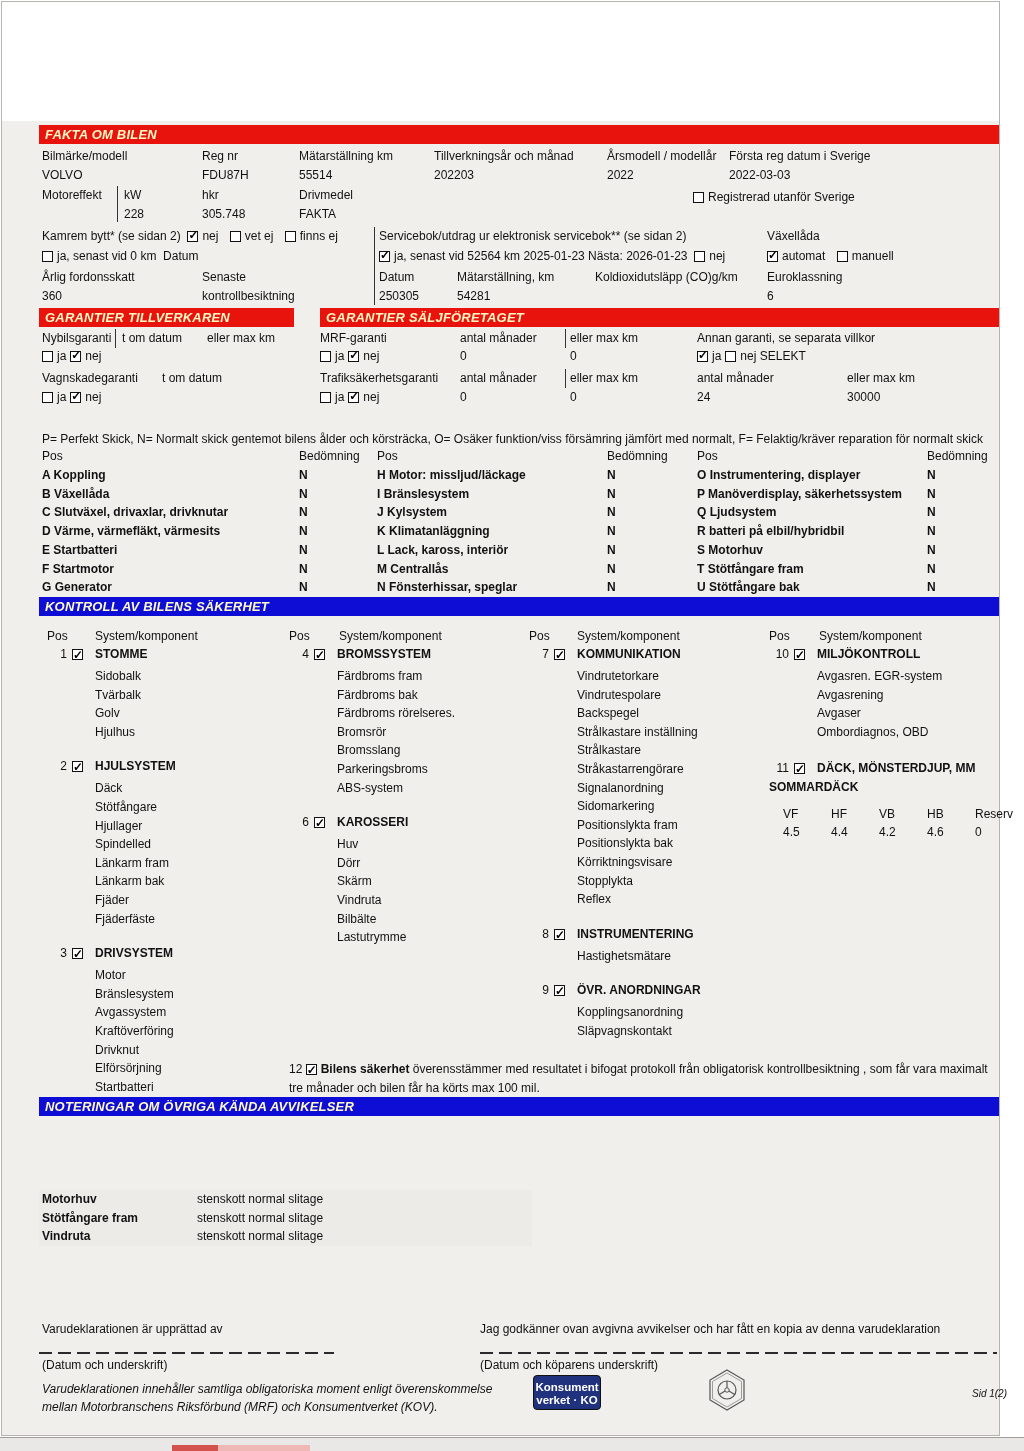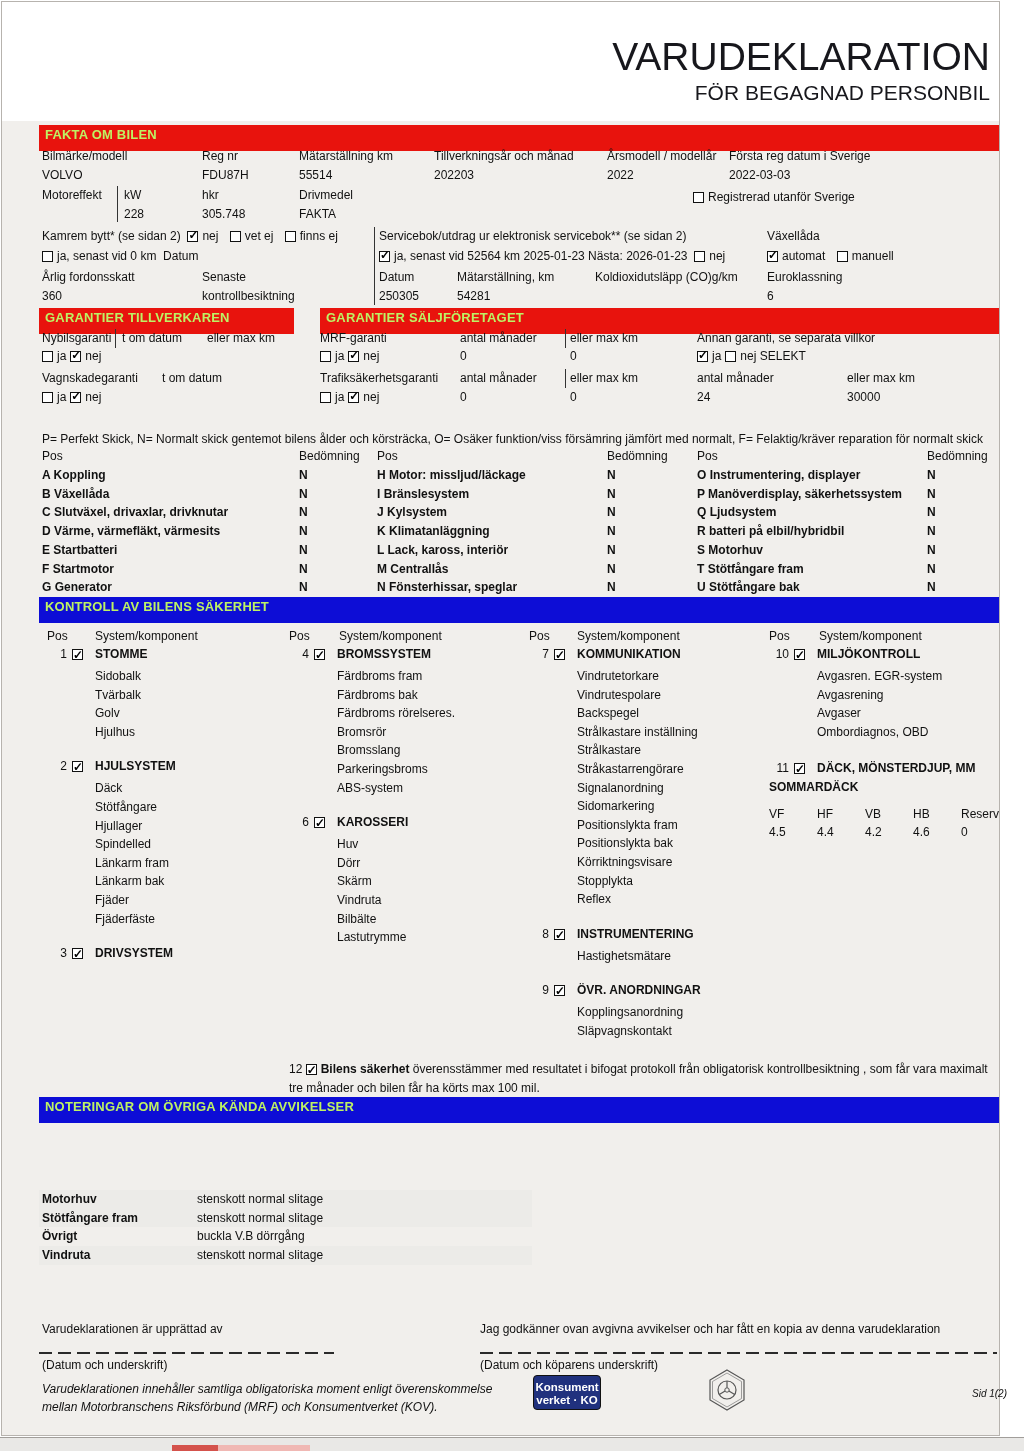--- a/index.html
+++ b/index.html
@@ -4,42 +4,42 @@
 <style>
   html,body{margin:0;padding:0;background:#fff;}
   .frame{position:relative;width:1024px;height:1451px;background:#fff;overflow:hidden;
          font-family:"Liberation Sans", sans-serif;font-size:12px;color:#111;}
   .page{position:absolute;left:1px;top:1px;width:999px;height:1435px;background:#fff;
         border:1px solid #b7b3ae;box-sizing:border-box;}
   .graybg{position:absolute;left:0;top:119px;width:997px;height:1314px;background:#f1efec;}
   .abs{position:absolute;}
   .t{position:absolute;white-space:nowrap;line-height:14px;}
   .b{font-weight:bold;}
-  .bar{position:absolute;height:26px;line-height:19px;color:#bef264;font-weight:bold;font-size:13px;
-       padding-left:6px;box-sizing:border-box;letter-spacing:.2px;white-space:nowrap;}
+  .bar{position:absolute;height:19px;line-height:19px;color:#fef9c3;font-weight:bold;font-size:13px;
+       padding-left:6px;box-sizing:border-box;letter-spacing:.2px;white-space:nowrap;font-style:italic;}
   .red{background:#e8130d;}
   .blue{background:#0d0dd6;}
   .vline{position:absolute;width:1px;background:#333;}
   .cb{display:inline-block;width:11px;height:11px;border:1px solid #111;background:#fff;
       vertical-align:-2px;position:relative;margin-right:4px;box-sizing:border-box;}
   .cb.on::after{content:"\2713";position:absolute;left:0px;top:-4px;font-size:12px;font-weight:bold;color:#000;}
   .pair{margin-right:8px;white-space:nowrap;}
   .title-wrap{position:absolute;left:380px;top:33px;width:608px;text-align:right;color:#17171c;}
   .title1{font-size:39px;line-height:44px;font-weight:400;letter-spacing:0px;}
   .title2{font-size:21px;line-height:25px;font-weight:400;margin-top:1px;}
   .kond-col .kond-row{position:relative;line-height:18.7px;white-space:nowrap;font-weight:bold;}
   .kond-col .kgrade{position:absolute;left:var(--gx);font-weight:bold;}
   .kcol{width:240px;}
   .khead{line-height:19px;white-space:nowrap;}
   .knum{display:inline-block;width:20px;text-align:right;margin-right:5px;}
   .gname{font-weight:bold;margin-left:8px;}
   .kitems{padding-left:48px;margin-top:3px;}
   .kitem{line-height:18.6px;white-space:nowrap;}
   .kblock{margin-bottom:16px;}
-  .tyre-table{display:flex;margin-top:8px;}
+  .tyre-table{display:flex;margin-top:8px;margin-left:14px;}
   .tyre-col{min-width:48px;line-height:18.6px;}
   .row12{line-height:18.8px;}
   .note-row{position:relative;height:18.7px;line-height:18.7px;}
   .note-row.on{background:#ecebe8;}
   .note-label{position:absolute;left:3px;font-weight:bold;white-space:nowrap;}
   .note-value{position:absolute;left:158px;white-space:nowrap;}
   .dash{position:absolute;height:2px;
         background:repeating-linear-gradient(90deg,#2a2a2a 0 13px,transparent 13px 19px);}
   .italic{font-style:italic;}
   .badge{position:absolute;left:531px;top:1373px;width:68px;height:35px;background:#20317e;
@@ -49,24 +49,20 @@
                 border-top:1px solid #a19e9a;}
   .disc{line-height:18px;font-style:italic;white-space:nowrap;}
 </style>
 </head>
 <body>
 
 <div class="frame">
   <div class="page">
     <div class="graybg"></div>
 
-    <div class="title-wrap">
-      <div class="title1">VARUDEKLARATION</div>
-      <div class="title2">FÖR BEGAGNAD PERSONBIL</div>
-    </div>
 
     <div class="bar red" style="left:37px;top:123px;width:960px">FAKTA OM BILEN</div>
 
     <div class="t" style="left:40px;top:147px">Bilmärke/modell</div>
     <div class="t" style="left:200px;top:147px">Reg nr</div>
     <div class="t" style="left:297px;top:147px">Mätarställning km</div>
     <div class="t" style="left:432px;top:147px">Tillverkningsår och månad</div>
     <div class="t" style="left:605px;top:147px">Årsmodell / modellår</div>
     <div class="t" style="left:727px;top:147px">Första reg datum i Sverige</div>
 
@@ -322,20 +318,29 @@
             <div class="kitem">Spindelled</div>
             <div class="kitem">Länkarm fram</div>
             <div class="kitem">Länkarm bak</div>
             <div class="kitem">Fjäder</div>
             <div class="kitem">Fjäderfäste</div>
           </div>
         </div>
 
         <div class="kblock">
           <div class="khead"><span class="knum">3</span><span class="cb on"></span><span class="gname">DRIVSYSTEM</span></div>
+          <div class="kitems">
+            <div class="kitem">Motor</div>
+            <div class="kitem">Bränslesystem</div>
+            <div class="kitem">Avgassystem</div>
+            <div class="kitem">Kraftöverföring</div>
+            <div class="kitem">Drivknut</div>
+            <div class="kitem">Elförsörjning</div>
+            <div class="kitem">Startbatteri</div>
+          </div>
         </div>
       </div>
     <div class="abs kcol" style="left:287px;top:643px">
 
         <div class="kblock">
           <div class="khead"><span class="knum">4</span><span class="cb on"></span><span class="gname">BROMSSYSTEM</span></div>
           <div class="kitems">
             <div class="kitem">Färdbroms fram</div>
             <div class="kitem">Färdbroms bak</div>
             <div class="kitem">Färdbroms rörelseres.</div>
@@ -451,24 +456,20 @@
         <div class="note-row on">
           <span class="note-label">Motorhuv</span>
           <span class="note-value">stenskott normal slitage</span>
         </div>
 
         <div class="note-row on">
           <span class="note-label">Stötfångare fram</span>
           <span class="note-value">stenskott normal slitage</span>
         </div>
 
-        <div class="note-row">
-          <span class="note-label">Övrigt</span>
-          <span class="note-value">buckla V.B dörrgång</span>
-        </div>
 
         <div class="note-row on">
           <span class="note-label">Vindruta</span>
           <span class="note-value">stenskott normal slitage</span>
         </div>
       </div>
 
     <div class="t" style="left:40px;top:1320px">Varudeklarationen är upprättad av</div>
     <div class="t" style="left:478px;top:1320px">Jag godkänner ovan avgivna avvikelser och har fått en kopia av denna varudeklaration</div>
     <div class="dash" style="left:37px;top:1350px;width:295px"></div>

